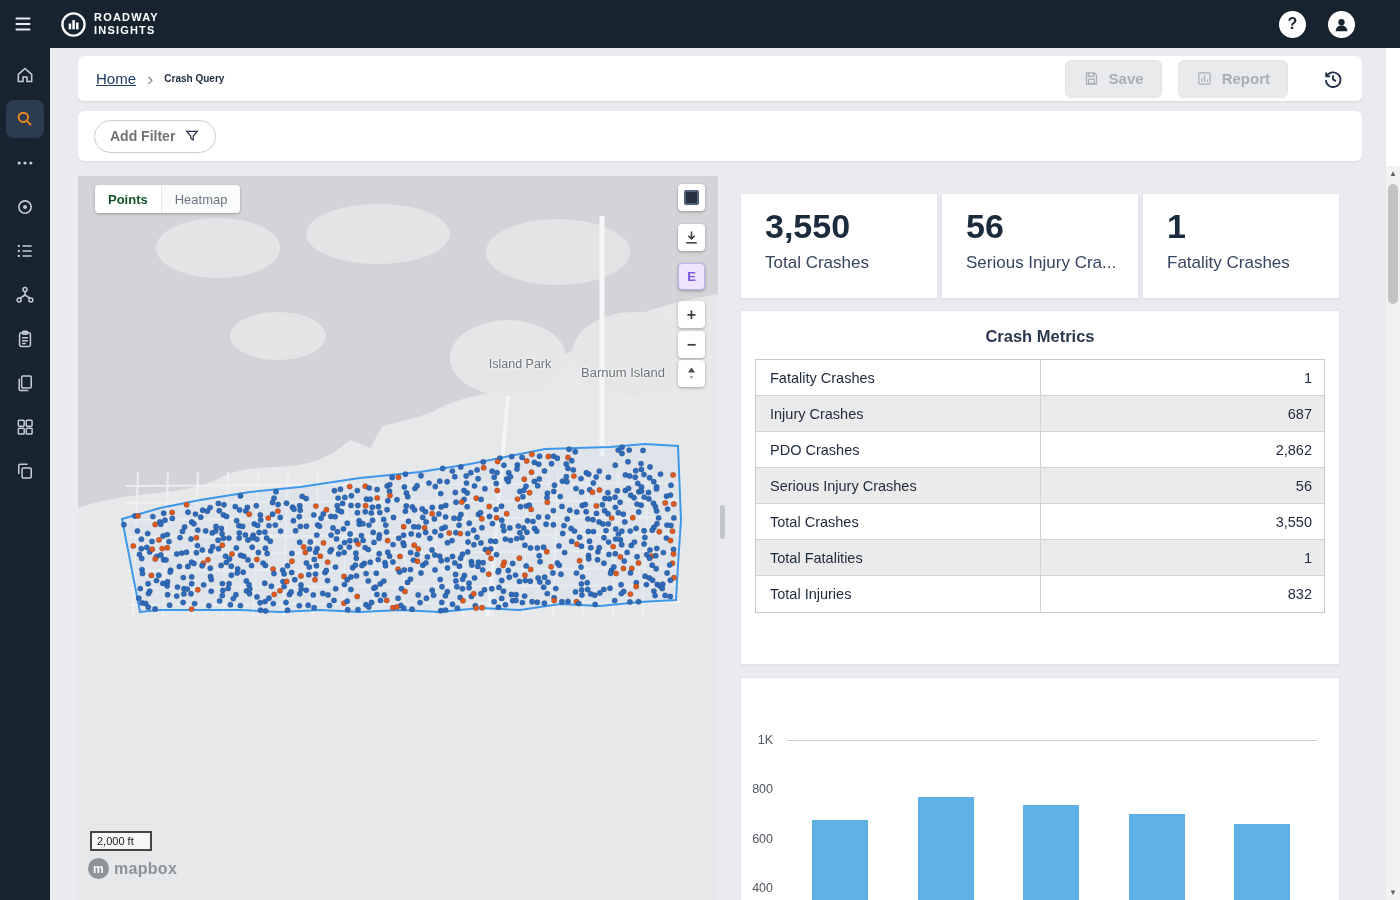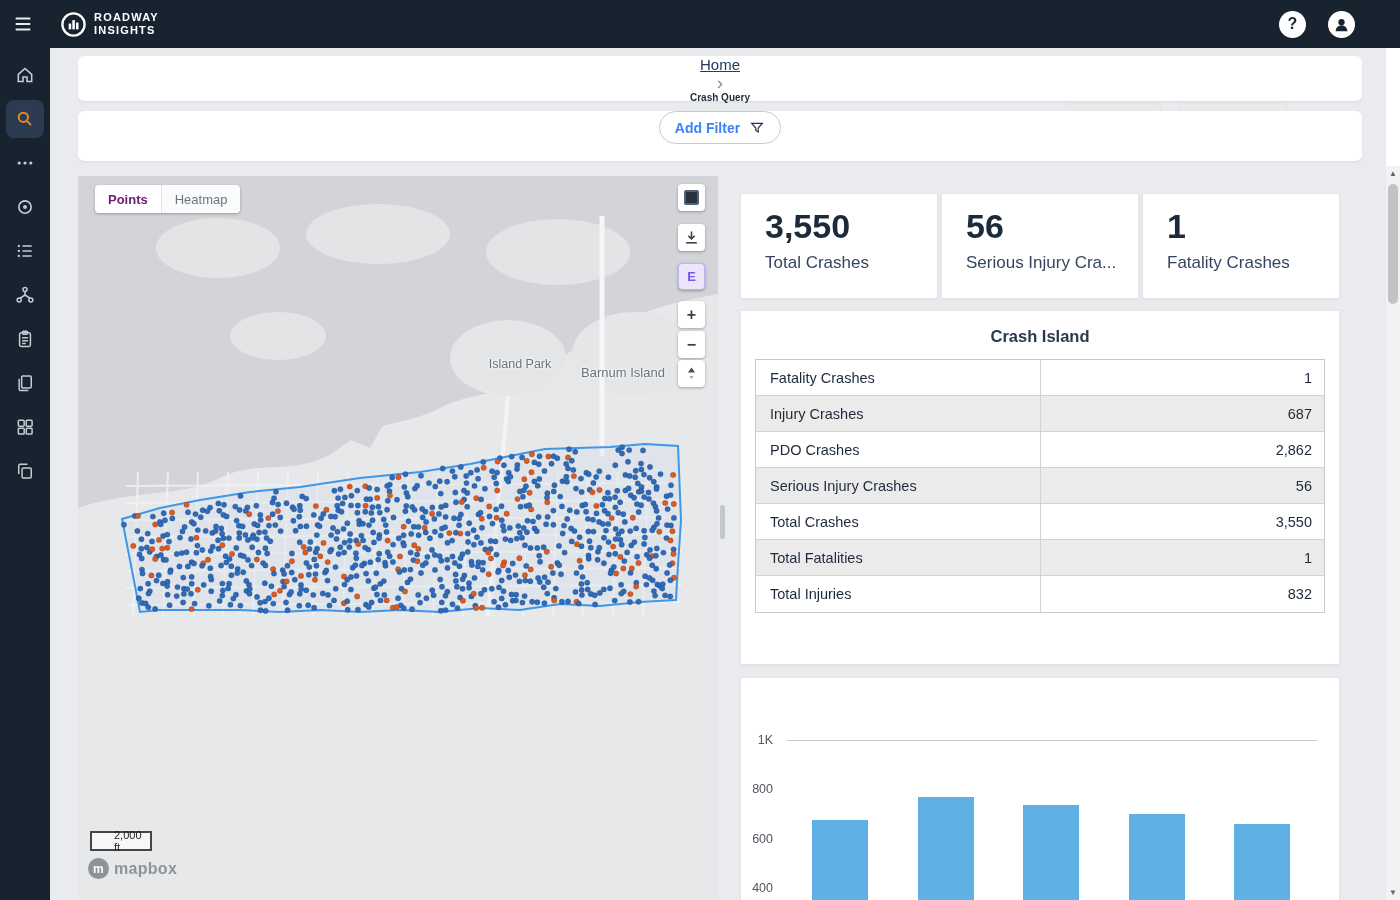--- a/index.html
+++ b/index.html
@@ -17,49 +17,49 @@
   .round-btn{width:27px;height:27px;border-radius:50%;background:#fff;border:none;cursor:pointer;display:flex;align-items:center;justify-content:center;color:#172430;font-weight:700;font-size:16px;}
   .round-btn svg{width:19px;height:19px;}
 
   
   .sidebar{position:absolute;left:0;top:48px;width:50px;height:852px;background:#172430;display:flex;flex-direction:column;align-items:center;padding-top:8px;gap:6px;z-index:30;}
   .side-item{width:38px;height:38px;border-radius:8px;background:transparent;border:none;cursor:pointer;color:#c6ccd5;display:flex;align-items:center;justify-content:center;}
   .side-item svg{width:20px;height:20px;}
   .side-item.active{background:#2b3c50;color:#f0861f;}
 
   
-  .card{background:#fff;border-radius:6px;box-shadow:0 1px 2px rgba(20,30,50,.08);flex-direction:column;}
+  .card{background:#fff;border-radius:6px;box-shadow:0 1px 2px rgba(20,30,50,.08);}
   .crumb-card{position:absolute;left:78px;top:56px;width:1284px;height:45px;display:flex;align-items:center;padding:0 18px;z-index:5;}
   .crumb-home{color:#1f3b66;font-size:15px;text-decoration:underline;cursor:pointer;}
   .crumb-sep{color:#8a9099;font-size:19px;margin:0 11px;line-height:1;}
   .crumb-current{color:#1d2b3d;font-size:10px;font-weight:700;}
   .crumb-right{margin-left:auto;display:flex;align-items:center;gap:16px;}
   .btn-disabled{height:38px;padding:0 17px;border-radius:6px;background:#e9eaec;border:1px solid #e2e3e6;color:#aaafb6;font-weight:700;font-size:15px;display:flex;align-items:center;gap:9px;cursor:default;}
   .btn-disabled svg{width:17px;height:17px;}
   .history-btn{background:none;border:none;cursor:pointer;margin-left:18px;color:#223248;display:flex;align-items:center;}
   .history-btn svg{width:22px;height:22px;}
 
   .filter-card{position:absolute;left:78px;top:111px;width:1284px;height:50px;display:flex;align-items:center;padding:0 16px;z-index:5;}
-  .add-filter{height:33px;padding:0 15px;border:1px solid #c7ccd2;border-radius:17px;background:#fff;color:#3b82f6;font-size:14px;font-weight:600;display:flex;align-items:center;gap:9px;cursor:pointer;}
+  .add-filter{height:33px;padding:0 15px;border:1px solid #c7ccd2;border-radius:17px;background:#fff;color:#737373;font-size:14px;font-weight:600;display:flex;align-items:center;gap:9px;cursor:pointer;}
   .add-filter svg{width:16px;height:16px;}
 
   
   .map{position:absolute;left:78px;top:176px;width:640px;height:724px;background:#e7e8ea;overflow:hidden;}
   .map svg.base{position:absolute;left:0;top:0;}
   .map-label{position:absolute;transform:translate(-50%,-50%);color:#6d7377;font-size:12.5px;text-shadow:0 0 3px #fff,0 0 3px #fff;white-space:nowrap;}
   .map-toggle{position:absolute;left:17px;top:9px;display:flex;border-radius:4px;overflow:hidden;box-shadow:0 1px 3px rgba(0,0,0,.28);}
   .seg{height:28px;padding:0 13px;font-size:13px;display:flex;align-items:center;border:none;cursor:pointer;}
-  .seg-points{background:#fff;font-weight:700;color:#701a75;}
+  .seg-points{background:#fff;font-weight:700;color:#14532d;}
   .seg-heatmap{background:#fafbfb;color:#6d7480;border-left:1px solid #e4e6e8;}
   .map-controls{position:absolute;right:13px;top:8px;display:flex;flex-direction:column;align-items:center;}
   .mbtn{width:27px;height:27px;background:#fff;border-radius:4px;border:none;box-shadow:0 1px 3px rgba(0,0,0,.3);display:flex;align-items:center;justify-content:center;cursor:pointer;font-size:16px;font-weight:700;color:#3c3f44;}
   .mbtn svg{width:17px;height:17px;}
   .mbtn.edit{background:#ece5fb;border:1px solid #c2b1f0;color:#7a57e0;font-size:13px;}
   .layers-chip{width:15px;height:15px;background:#27313f;border-radius:3px;box-shadow:inset 0 0 0 2px #50617a;}
-  .map-scale{position:absolute;left:12px;top:655px;width:62px;height:20px;background:rgba(255,255,255,.65);border:2px solid #454545;font-size:11px;color:#1c1c1c;display:flex;align-items:center;padding-left:22px;}
+  .map-scale{position:absolute;left:12px;top:655px;width:62px;height:20px;background:rgba(255,255,255,.65);border:2px solid #454545;font-size:11px;color:#1c1c1c;display:flex;align-items:center;padding-left:5px;}
   .mapbox-logo{position:absolute;left:10px;top:682px;display:flex;align-items:center;gap:5px;color:#8d9398;font-weight:700;font-size:16px;letter-spacing:.3px;}
   .mapbox-circle{width:21px;height:21px;border-radius:50%;background:#8d9398;color:#fff;font-size:12px;display:flex;align-items:center;justify-content:center;}
 
   
   .stats-row{position:absolute;left:740px;top:193px;width:600px;height:106px;display:flex;gap:3px;}
   .stat-card{flex:1;background:#fff;border:1px solid #e3e5e8;box-shadow:0 1px 2px rgba(20,30,50,.05);padding:13px 8px 0 24px;overflow:hidden;}
   .stat-value{font-size:34px;font-weight:700;color:#1c2b3c;}
   .stat-label{font-size:17px;color:#36455f;margin-top:7px;white-space:nowrap;overflow:hidden;}
 
   .metrics-card{position:absolute;left:740px;top:310px;width:600px;height:355px;background:#fff;border:1px solid #e3e5e8;box-shadow:0 1px 2px rgba(20,30,50,.05);}
@@ -1243,21 +1243,21 @@
         <div class="stat-value">56</div>
         <div class="stat-label">Serious Injury Cra...</div>
       </div>
       <div class="stat-card">
         <div class="stat-value">1</div>
         <div class="stat-label">Fatality Crashes</div>
       </div>
     </div>
 
   <div class="metrics-card">
-    <div class="card-title">Crash Island</div>
+    <div class="card-title">Crash Metrics</div>
     <div class="metrics-table">
         <div class="m-row">
           <div class="m-label">Fatality Crashes</div>
           <div class="m-value">1</div>
         </div>
         <div class="m-row alt">
           <div class="m-label">Injury Crashes</div>
           <div class="m-value">687</div>
         </div>
         <div class="m-row">

